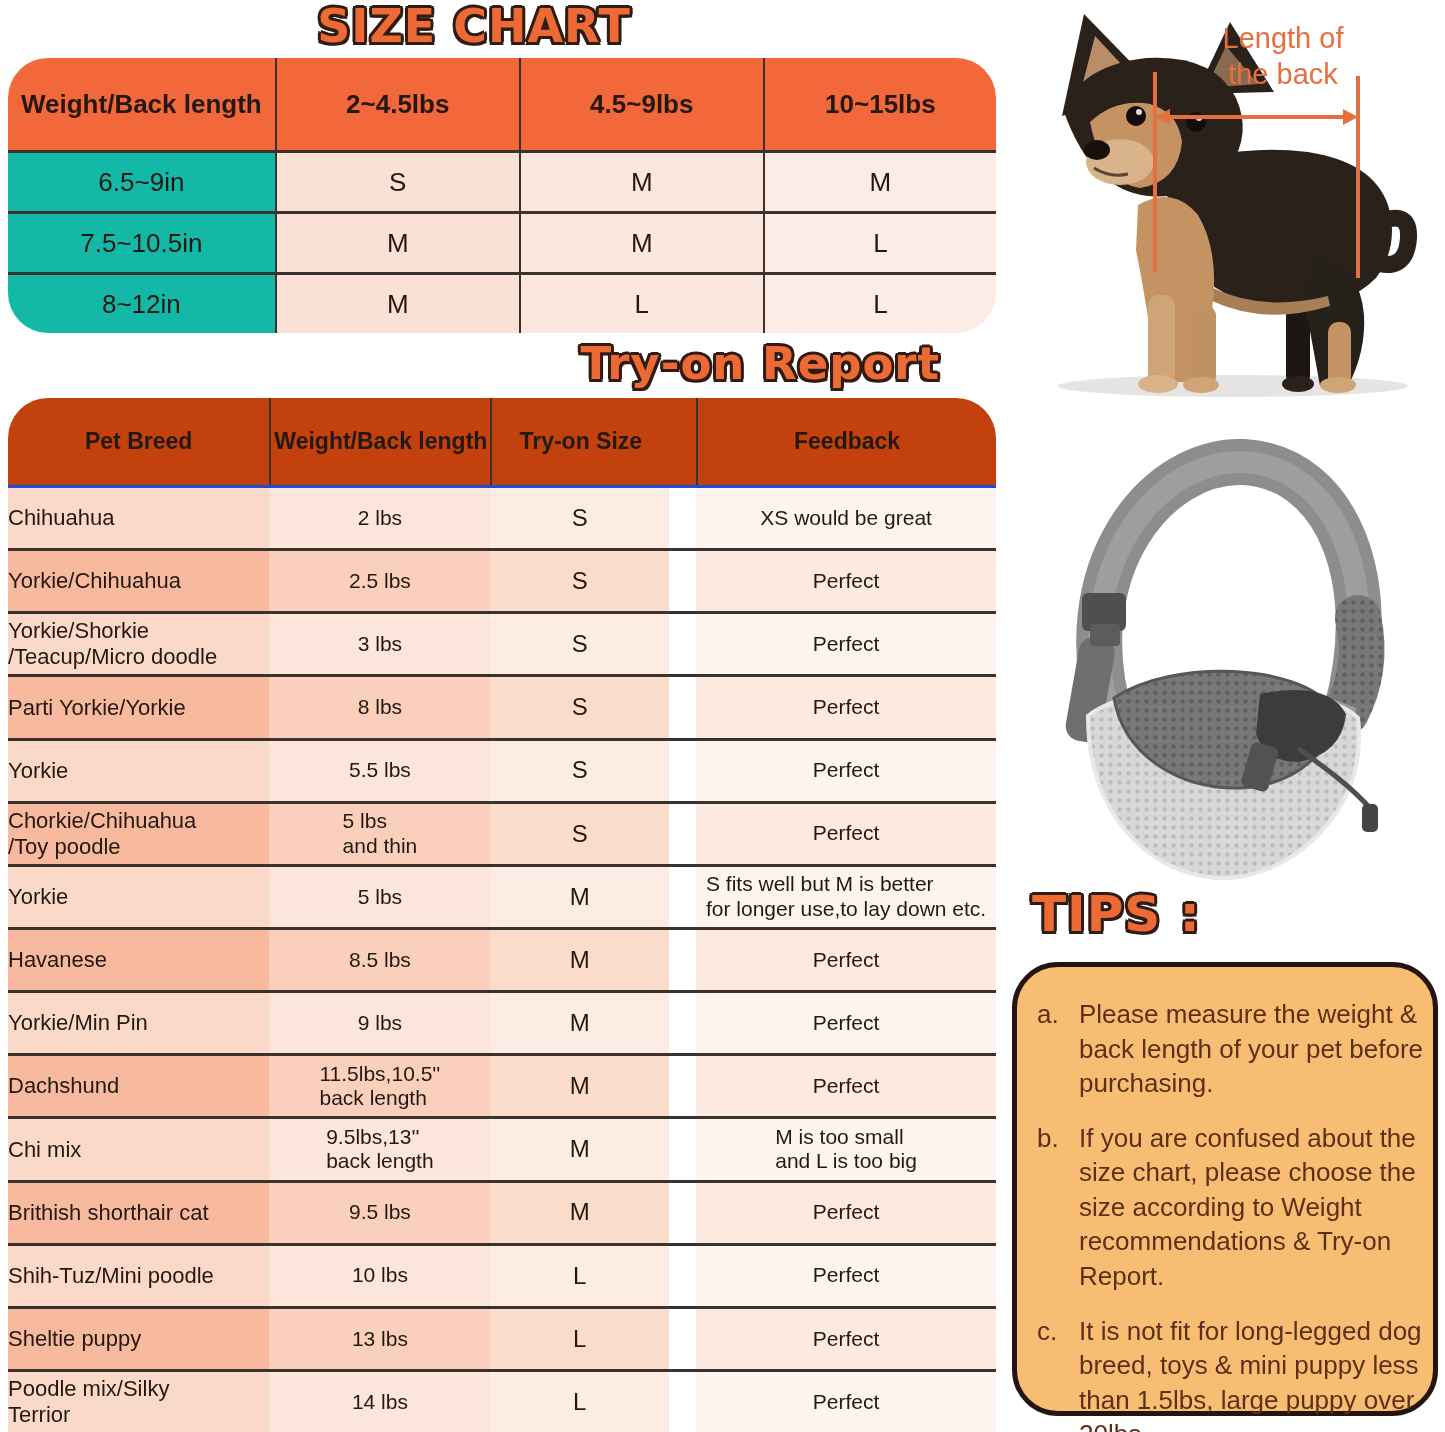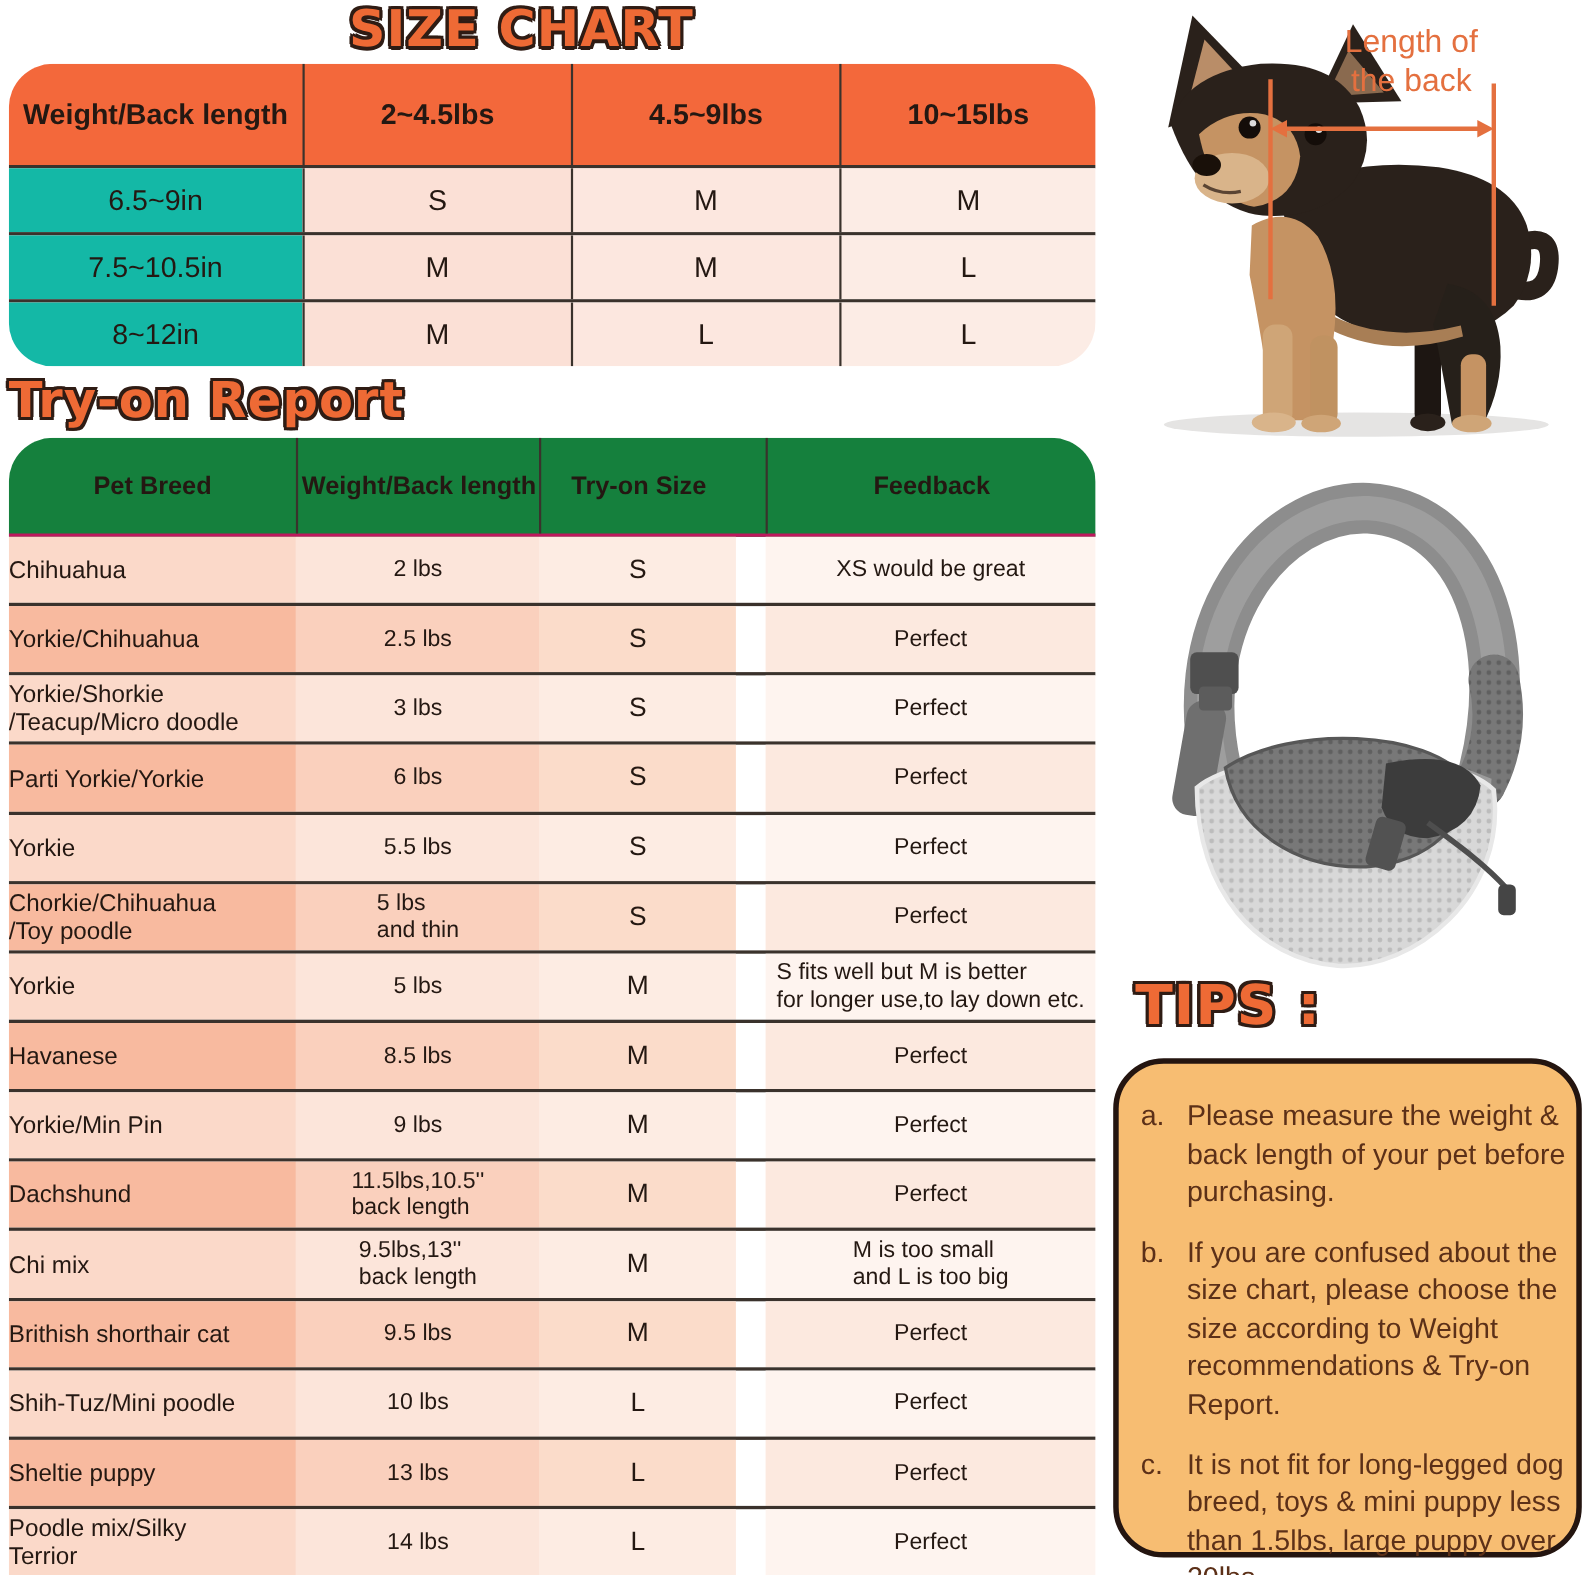--- a/index.html
+++ b/index.html
@@ -40,28 +40,28 @@
   .st-c1 { width:27%; }
   .st-c2 { width:24.7%; }
   .st-c3 { width:24.7%; }
   .st-c4 { width:23.6%; }
   .st-row .st-c1 { background:#14b8a6; }
   .st-row .st-c2 { background:#fbe0d6; }
   .st-row .st-c3 { background:#fce7df; }
   .st-row .st-c4 { background:#fcece5; }
 
   #tryon-title { position:absolute; top:338px; left:0; width:100%;
-                 text-align:left; font-size:45px; line-height:52px; }
+                 text-align:right; font-size:45px; line-height:52px; }
 
   
   .tryon-table { position:absolute; top:398px; left:0; width:988px; height:1034px;
                  border-radius:40px 40px 0 0; overflow:hidden;
                  display:flex; flex-direction:column; }
-  .tr-header { height:90px; display:flex; background:#15803d;
-               border-bottom:3px solid #be185d; }
+  .tr-header { height:90px; display:flex; background:#c2410c;
+               border-bottom:3px solid #1d4ed8; }
   .tr-header .cell { display:flex; align-items:center; justify-content:center;
                      font-weight:bold; font-size:23px; text-align:center; }
   .tr-header .cell + .cell { border-left:2px solid #3a322c; }
   .tr-body { flex:1; display:flex; flex-direction:column; }
   .tr-row { flex:1; display:flex; }
   .tr-row + .tr-row { border-top:3px solid #3a322c; }
   .tr-row .cell { display:flex; align-items:center; justify-content:center;
                   text-align:left; font-size:21px; line-height:1.18; white-space:pre-line; }
   .tr-c1 { width:27.2%; }
   .tr-c2 { width:23%; }
@@ -161,21 +161,21 @@
         </div>
         <div class="tr-row">
           <div class="cell tr-c1">Yorkie/Shorkie
 /Teacup/Micro doodle</div>
           <div class="cell tr-c2">3 lbs</div>
           <div class="cell tr-c3">S</div>
           <div class="cell tr-c4">Perfect</div>
         </div>
         <div class="tr-row">
           <div class="cell tr-c1">Parti Yorkie/Yorkie</div>
-          <div class="cell tr-c2">6 lbs</div>
+          <div class="cell tr-c2">8 lbs</div>
           <div class="cell tr-c3">S</div>
           <div class="cell tr-c4">Perfect</div>
         </div>
         <div class="tr-row">
           <div class="cell tr-c1">Yorkie</div>
           <div class="cell tr-c2">5.5 lbs</div>
           <div class="cell tr-c3">S</div>
           <div class="cell tr-c4">Perfect</div>
         </div>
         <div class="tr-row">

